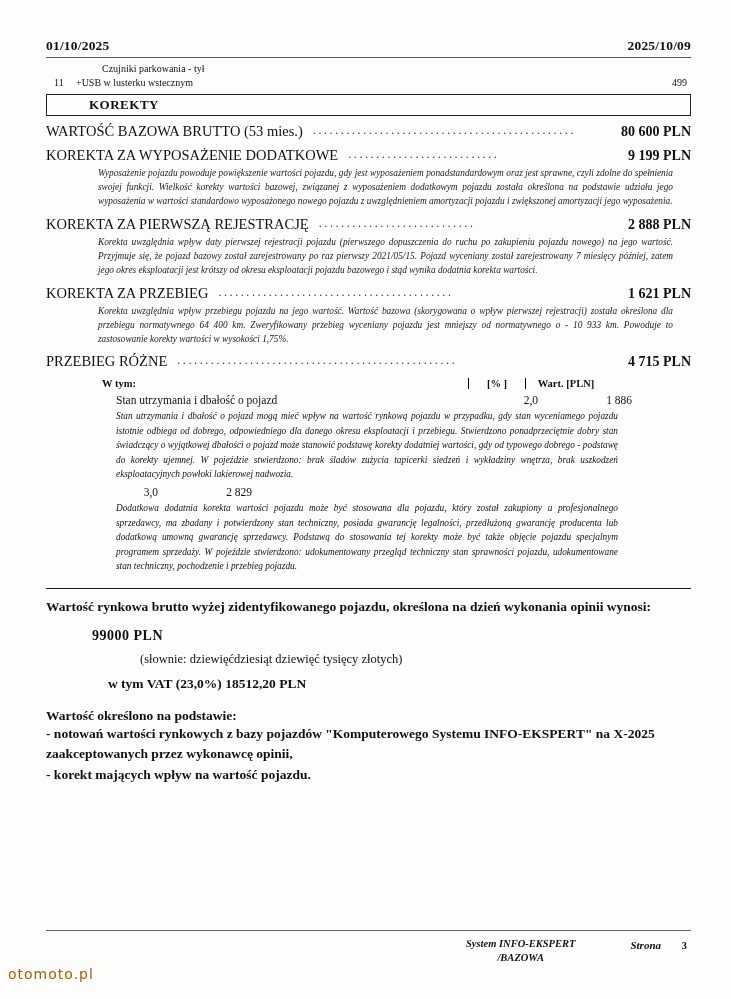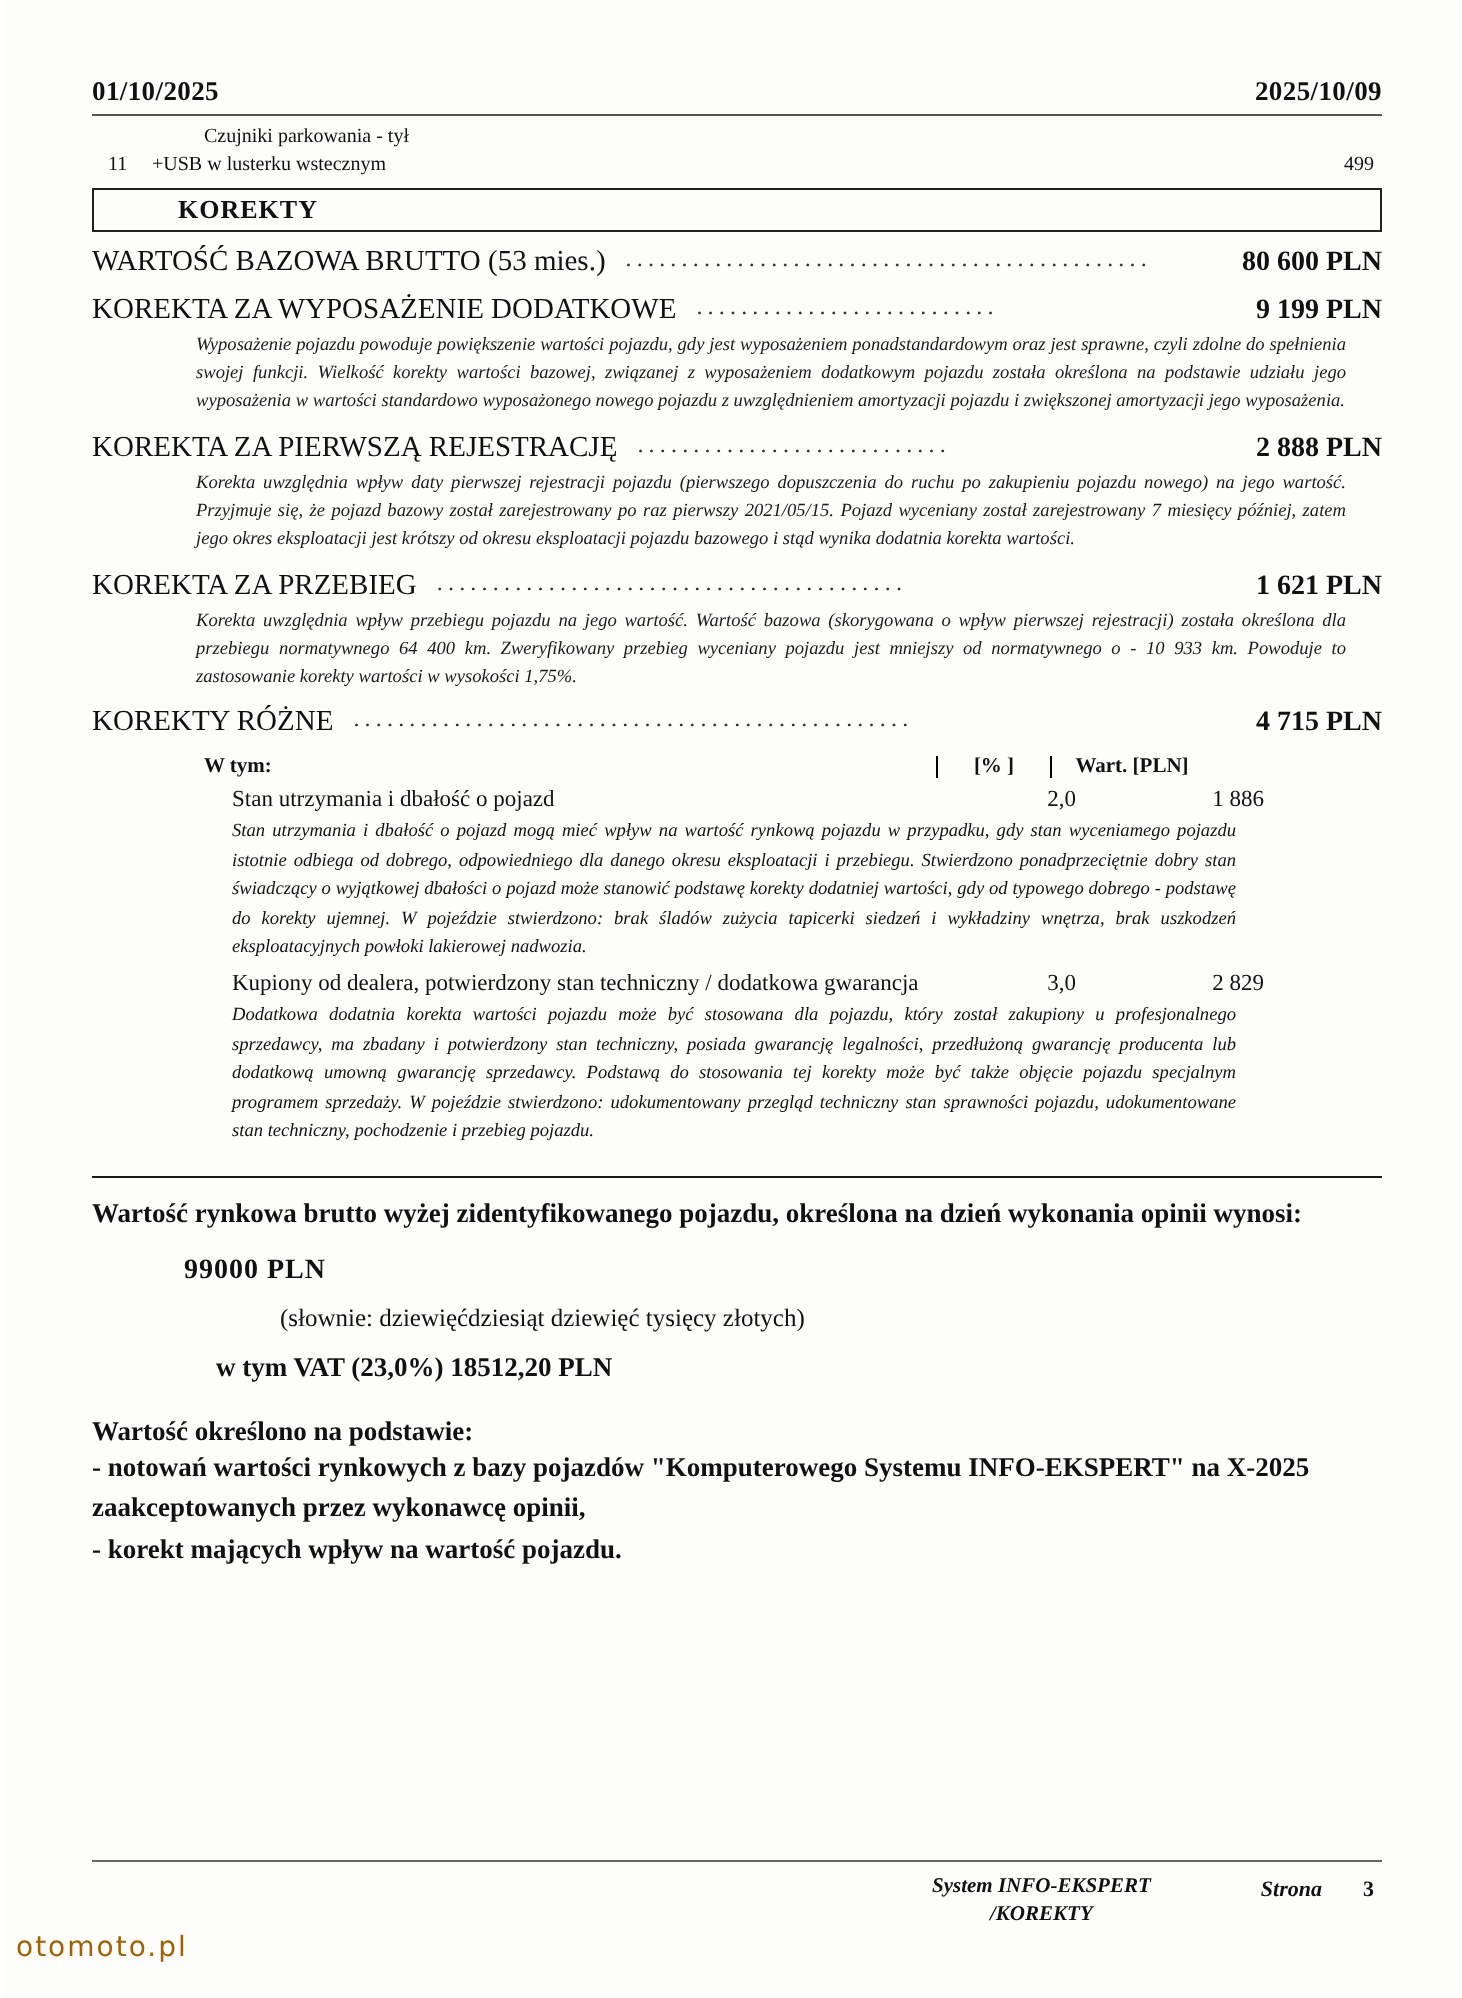--- a/index.html
+++ b/index.html
@@ -279,41 +279,40 @@
     <div class="note">Korekta uwzględnia wpływ daty pierwszej rejestracji pojazdu (pierwszego dopuszczenia do ruchu po zakupieniu pojazdu nowego) na jego wartość. Przyjmuje się, że pojazd bazowy został zarejestrowany po raz pierwszy 2021/05/15. Pojazd wyceniany został zarejestrowany 7 miesięcy później, zatem jego okres eksploatacji jest krótszy od okresu eksploatacji pojazdu bazowego i stąd wynika dodatnia korekta wartości.</div>
 
     <div class="row">
       <span class="label">KOREKTA ZA PRZEBIEG</span>
       <span class="dots">..........................................</span>
       <span class="amount">1 621 PLN</span>
     </div>
     <div class="note">Korekta uwzględnia wpływ przebiegu pojazdu na jego wartość. Wartość bazowa (skorygowana o wpływ pierwszej rejestracji) została określona dla przebiegu normatywnego 64 400 km. Zweryfikowany przebieg wyceniany pojazdu jest mniejszy od normatywnego o - 10 933 km. Powoduje to zastosowanie korekty wartości w wysokości 1,75%.</div>
 
     <div class="row">
-      <span class="label">KOREKTY RÓŻNE</span>
+      <span class="label">PRZEBIEG RÓŻNE</span>
       <span class="dots">..................................................</span>
       <span class="amount">4 715 PLN</span>
     </div>
 
     <div class="wtym">
       <div class="wtym-head">
         <span class="h-left">W tym:</span>
         <span class="h-pct">[% ]</span>
         <span class="h-val">Wart. [PLN]</span>
       </div>
 
       <div class="sub-item">
         <span class="s-name">Stan utrzymania i dbałość o pojazd</span>
         <span class="s-pct">2,0</span>
         <span class="s-val">1 886</span>
       </div>
       <div class="sub-note">Stan utrzymania i dbałość o pojazd mogą mieć wpływ na wartość rynkową pojazdu w przypadku, gdy stan wyceniamego pojazdu istotnie odbiega od dobrego, odpowiedniego dla danego okresu eksploatacji i przebiegu. Stwierdzono ponadprzeciętnie dobry stan świadczący o wyjątkowej dbałości o pojazd może stanowić podstawę korekty dodatniej wartości, gdy od typowego dobrego - podstawę do korekty ujemnej. W pojeździe stwierdzono: brak śladów zużycia tapicerki siedzeń i wykładziny wnętrza, brak uszkodzeń eksploatacyjnych powłoki lakierowej nadwozia.</div>
 
       <div class="sub-item">
-        <span class="s-name">Kupiony od dealera, potwierdzony stan techniczny / dodatkowa gwarancja</span>
         <span class="s-pct">3,0</span>
         <span class="s-val">2 829</span>
       </div>
       <div class="sub-note">Dodatkowa dodatnia korekta wartości pojazdu może być stosowana dla pojazdu, który został zakupiony u profesjonalnego sprzedawcy, ma zbadany i potwierdzony stan techniczny, posiada gwarancję legalności, przedłużoną gwarancję producenta lub dodatkową umowną gwarancję sprzedawcy. Podstawą do stosowania tej korekty może być także objęcie pojazdu specjalnym programem sprzedaży. W pojeździe stwierdzono: udokumentowany przegląd techniczny stan sprawności pojazdu, udokumentowane stan techniczny, pochodzenie i przebieg pojazdu.</div>
     </div>
 
     <div class="hr-strong"></div>
 
     <div class="concl">Wartość rynkowa brutto wyżej zidentyfikowanego pojazdu, określona na dzień wykonania opinii wynosi:</div>
 
@@ -325,21 +324,21 @@
     <div class="basis-line">- notowań wartości rynkowych z bazy pojazdów "Komputerowego Systemu INFO-EKSPERT" na X-2025 zaakceptowanych przez wykonawcę opinii,</div>
     <div class="basis-line">- korekt mających wpływ na wartość pojazdu.</div>
 
   </div>
 
   <div class="footer">
     <div class="footer-rule"></div>
     <div class="footer-row">
       <div class="footer-sys">
         <div>System INFO-EKSPERT</div>
-        <div>/KOREKTY</div>
+        <div>/BAZOWA</div>
       </div>
       <span class="footer-page">Strona</span>
       <span class="footer-pageno">3</span>
     </div>
   </div>
 
   <div class="watermark">otomoto.pl</div>
 
 </div>
 

